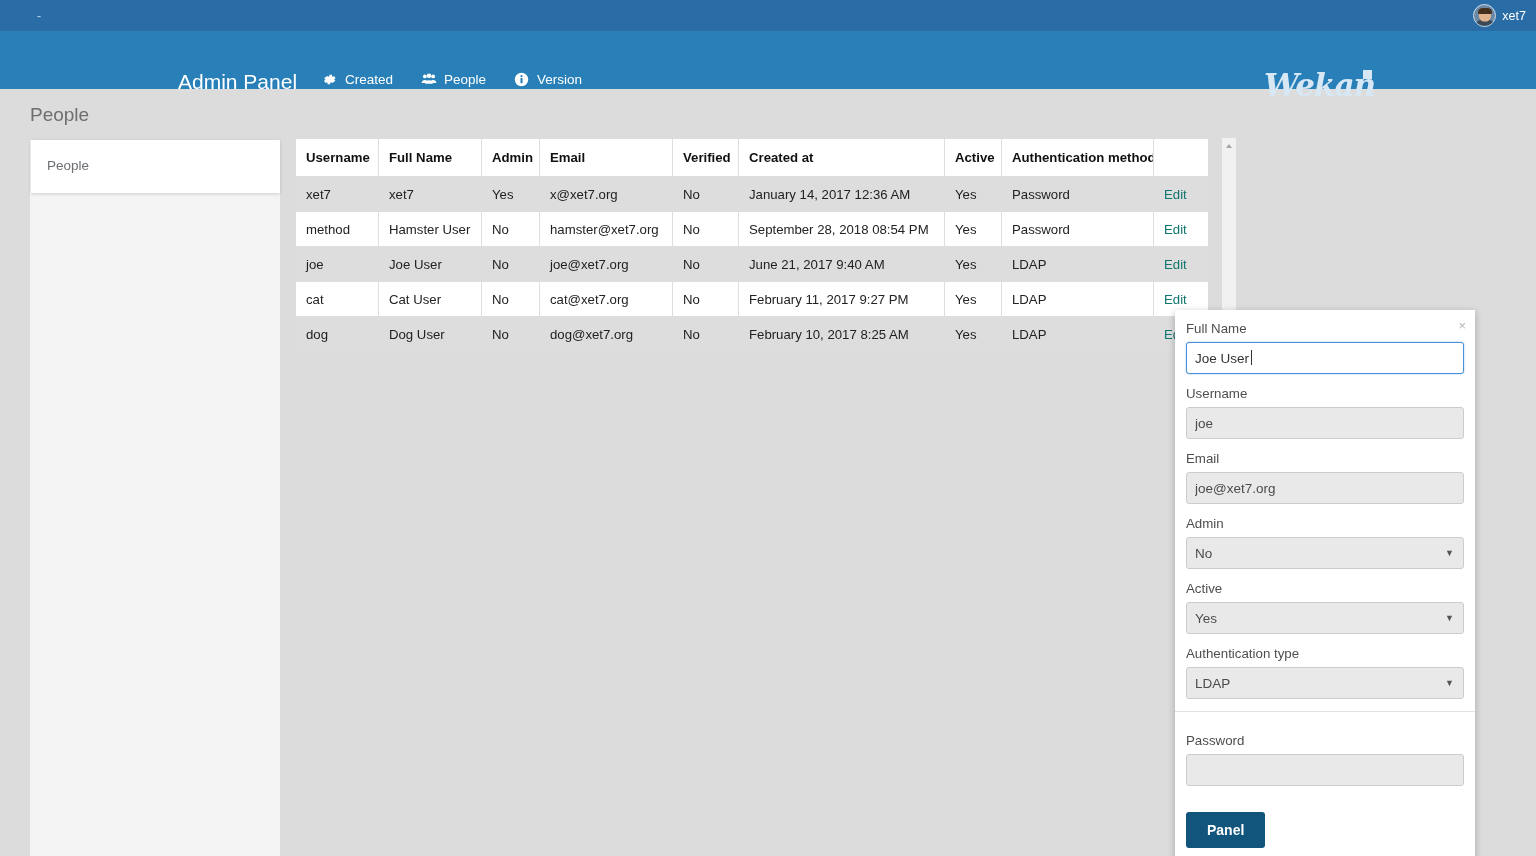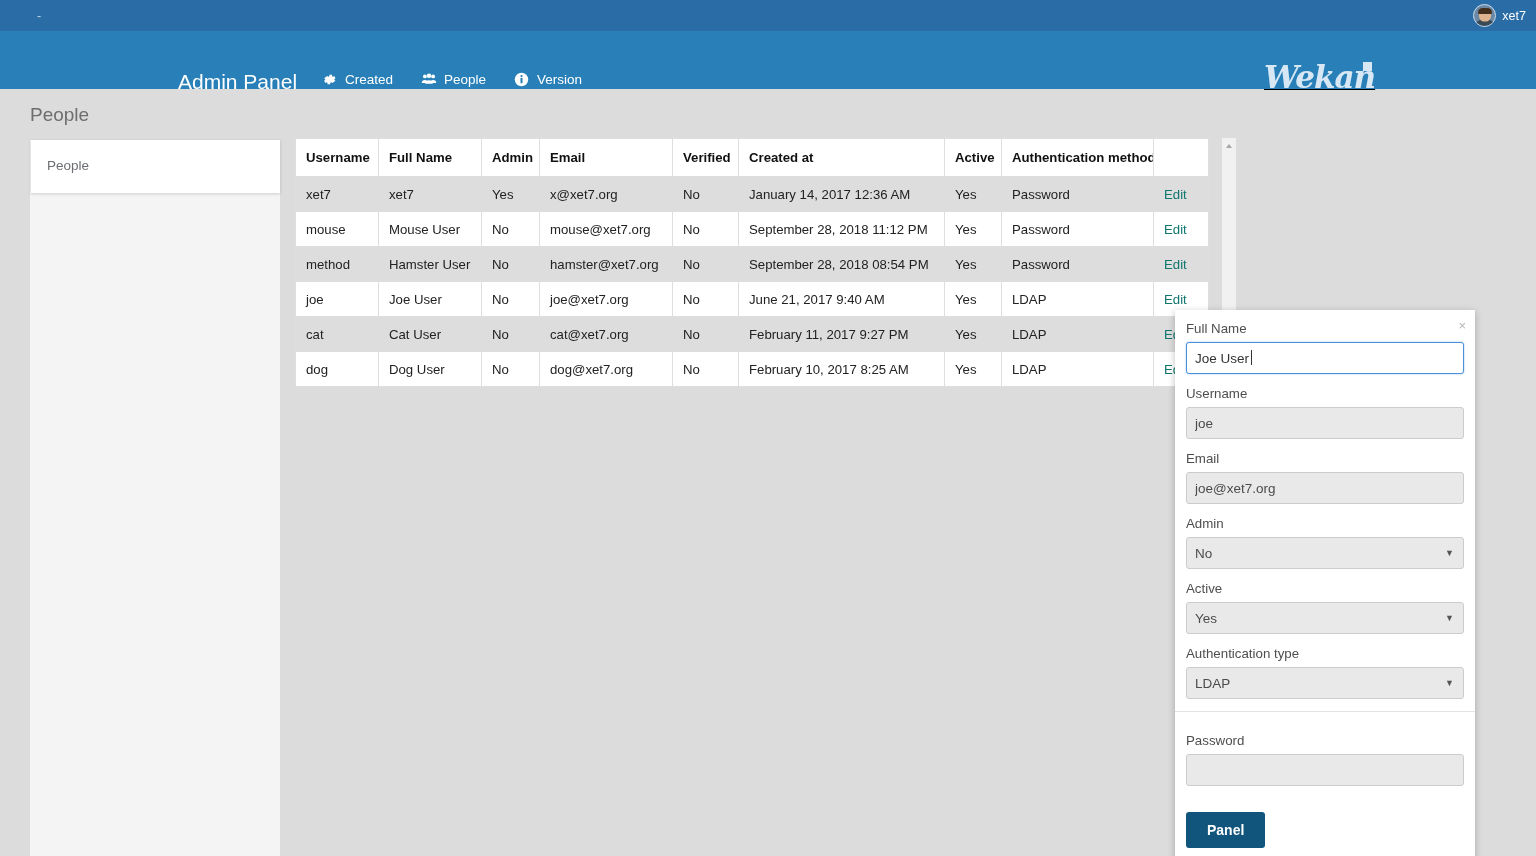--- a/index.html
+++ b/index.html
@@ -64,22 +64,22 @@
   #header-nav {
     position: absolute; left: 322px; top: 41px;
     display: flex; align-items: center; gap: 28px;
   }
   .hnav-item {
     display: flex; align-items: center; gap: 8px;
     color: #ffffff; font-size: 13.5px; text-decoration: none; cursor: pointer;
   }
   .hnav-icon { display: block; width: 15px; height: 15px; }
   #wekan-logo {
-    position: absolute; right: 162px; top: 28px;
-    width: 110px; height: 40px; text-decoration: underline;
+    position: absolute; right: 162px; top: 36px;
+    width: 110px; height: 40px;
   }
   .logo-text {
     font-family: "DejaVu Serif", serif;
     font-style: italic; font-weight: 700;
     font-size: 31px; color: #d7e8f4;
     letter-spacing: -1px;
   }
   .logo-dot {
     position: absolute; right: 2px; top: 3px;
     width: 9px; height: 9px; background: #d7e8f4;
@@ -332,31 +332,20 @@
             <td>xet7</td>
             <td>Yes</td>
             <td>x@xet7.org</td>
             <td>No</td>
             <td>January 14, 2017 12:36 AM</td>
             <td>Yes</td>
             <td>Password</td>
             <td><a class="edit-link" href="#">Edit</a></td>
           </tr>
           <tr>
-            <td>mouse</td>
-            <td>Mouse User</td>
-            <td>No</td>
-            <td>mouse@xet7.org</td>
-            <td>No</td>
-            <td>September 28, 2018 11:12 PM</td>
-            <td>Yes</td>
-            <td>Password</td>
-            <td><a class="edit-link" href="#">Edit</a></td>
-          </tr>
-          <tr>
             <td>method</td>
             <td>Hamster User</td>
             <td>No</td>
             <td>hamster@xet7.org</td>
             <td>No</td>
             <td>September 28, 2018 08:54 PM</td>
             <td>Yes</td>
             <td>Password</td>
             <td><a class="edit-link" href="#">Edit</a></td>
           </tr>

